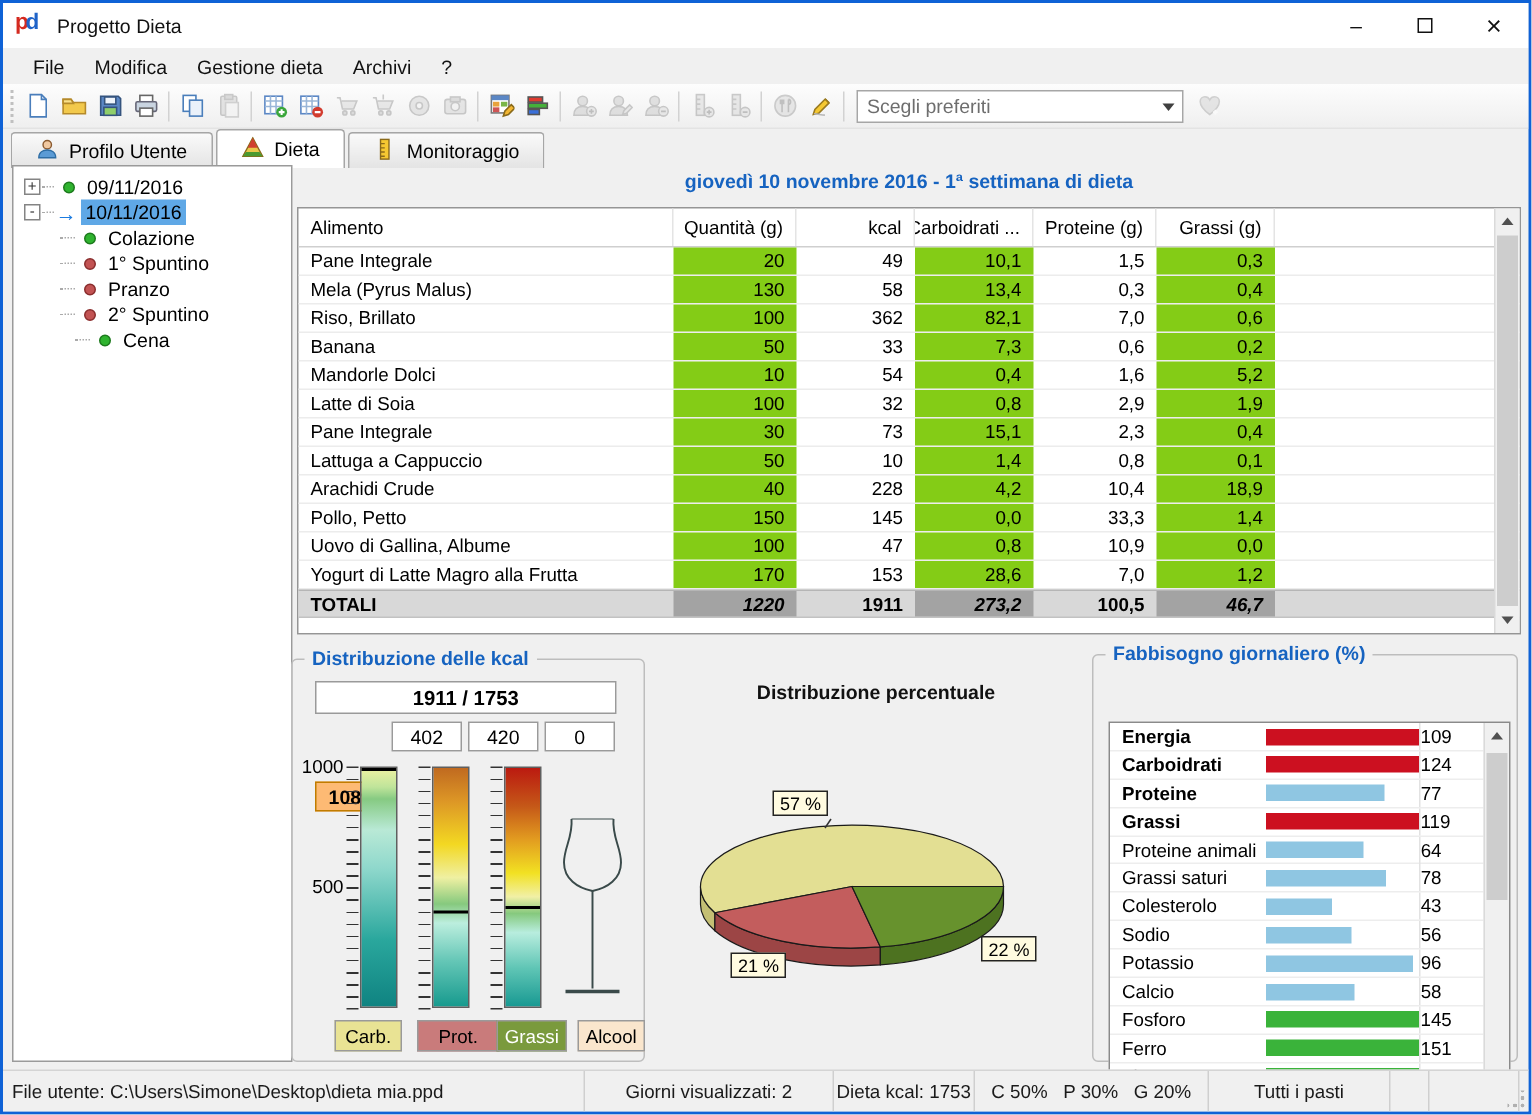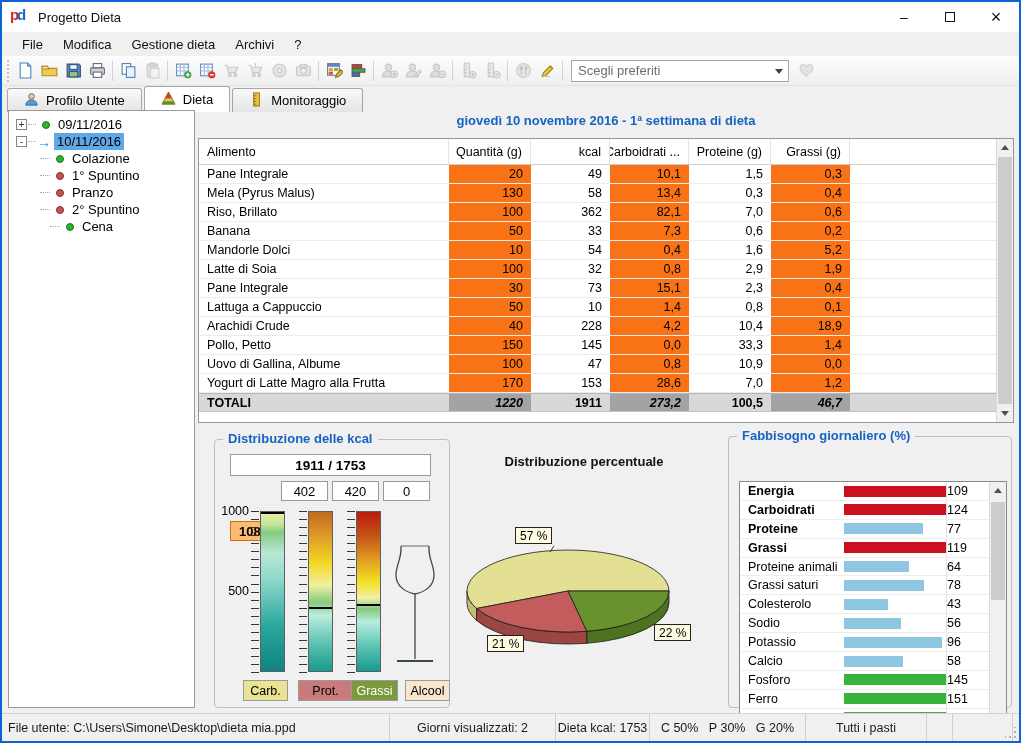--- a/index.html
+++ b/index.html
@@ -72,42 +72,42 @@
             background:#fff; border:1px solid #959595; }
   .thead, .trow { display:grid; grid-template-columns:250px 82px 79px 79px 82px 79px 1fr; }
   .thead { height:26px; border-bottom:1px solid #cfcfcf; font-size:12.5px; }
   .hc { display:flex; align-items:center; justify-content:flex-end; padding:0 8px;
         border-right:1px solid #e4e4e4; white-space:nowrap; overflow:hidden; }
   .hc:first-child { justify-content:flex-start; }
   .hc:last-child { border-right:none; }
   .trow { height:19px; font-size:12.5px; border-bottom:1px solid #ececec; }
   .cell { text-align:right; padding:0 8px; line-height:18px; white-space:nowrap; overflow:hidden; }
   .cell:first-child { text-align:left; }
-  .cell.shade { background:#f97316; }
+  .cell.shade { background:#84cc16; }
   .trow.totrow { background:#d8d8d8; font-weight:bold; border-top:1px solid #b5b5b5;
                  border-bottom:1px solid #c2c2c2; }
   .trow.totrow .cell.shade { background:#a3a3a3;font-style:italic; }
 
   
   .vscroll { position:absolute; right:0; top:0; bottom:0; width:17px; background:#f0f0f0;
              border-left:1px solid #dadada; }
   .varr { position:absolute; left:0; width:16px; height:17px; display:flex;
           align-items:center; justify-content:center; }
   .varr.up { top:0; } .varr.down { bottom:0; }
   .tri-up { width:0; height:0; border:4px solid transparent; border-bottom:5px solid #505050; margin-top:-4px;}
   .tri-down { width:0; height:0; border:4px solid transparent; border-top:5px solid #505050; margin-bottom:-4px;}
   .vthumb { position:absolute; left:1px; width:14px; background:#cdcdcd; }
 
   
   .groupbox { position:absolute; border:1px solid #bdbdbd; border-radius:4px; }
   .gtitle { position:absolute; top:-9px; left:8px; background:#f0f0f0; padding:0 5px;
             color:#1663c0; font-weight:bold; font-size:13px; white-space:nowrap; }
 
   
-  .kcal { left:212px; top:437px; width:236px; height:269px; }
+  .kcal { left:192px; top:437px; width:236px; height:269px; }
   .ratio { position:absolute; left:15px; top:14px; width:201px; height:22px; background:#fff;
            border:1px solid #9a9a9a; font-weight:bold; font-size:13.5px; text-align:center;
            line-height:21px; }
   .vbox { position:absolute; top:41px; width:47px; height:20px; background:#fff;
           border:1px solid #9a9a9a; text-align:center; line-height:19px; font-size:13px; }
   .vbox.hl { background:#fdba74; border-color:#c07c00; font-weight:bold;margin-top:40px; }
   .scale-num { position:absolute; left:2px; width:32px; text-align:right; font-size:12.5px; }
   .ticks { position:absolute; width:8px; height:162px; top:71px;
            background:repeating-linear-gradient(to bottom,#333 0 1px,transparent 1px 8.06px); }
   .therm { position:absolute; top:71px; width:25px; height:161px; border:1px solid #5f5f5f; }

